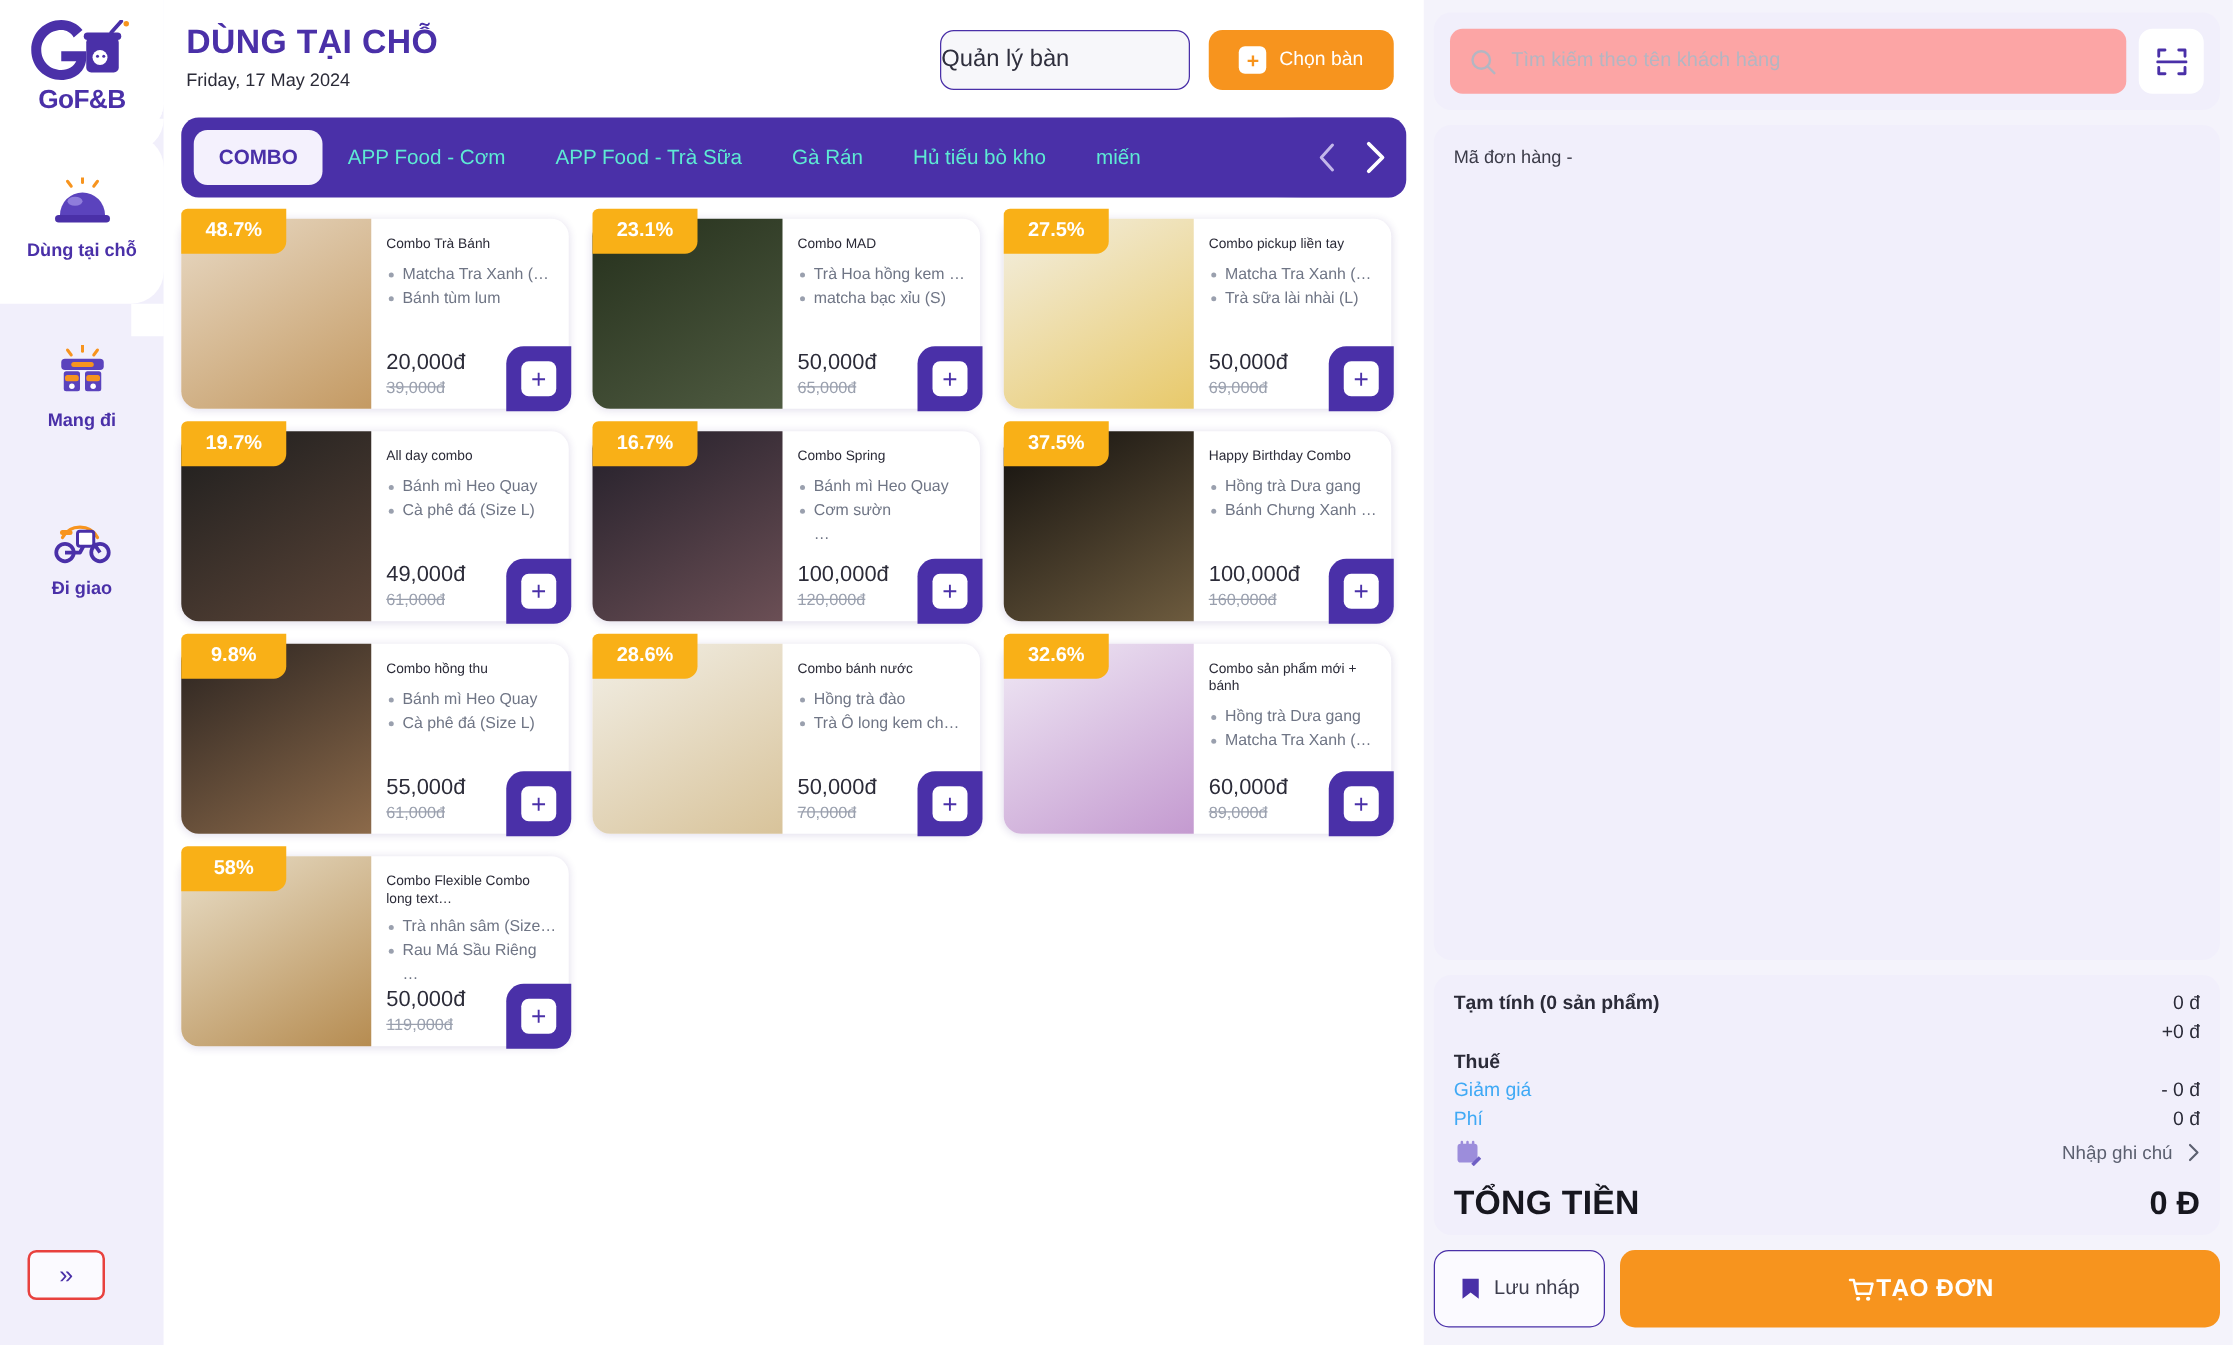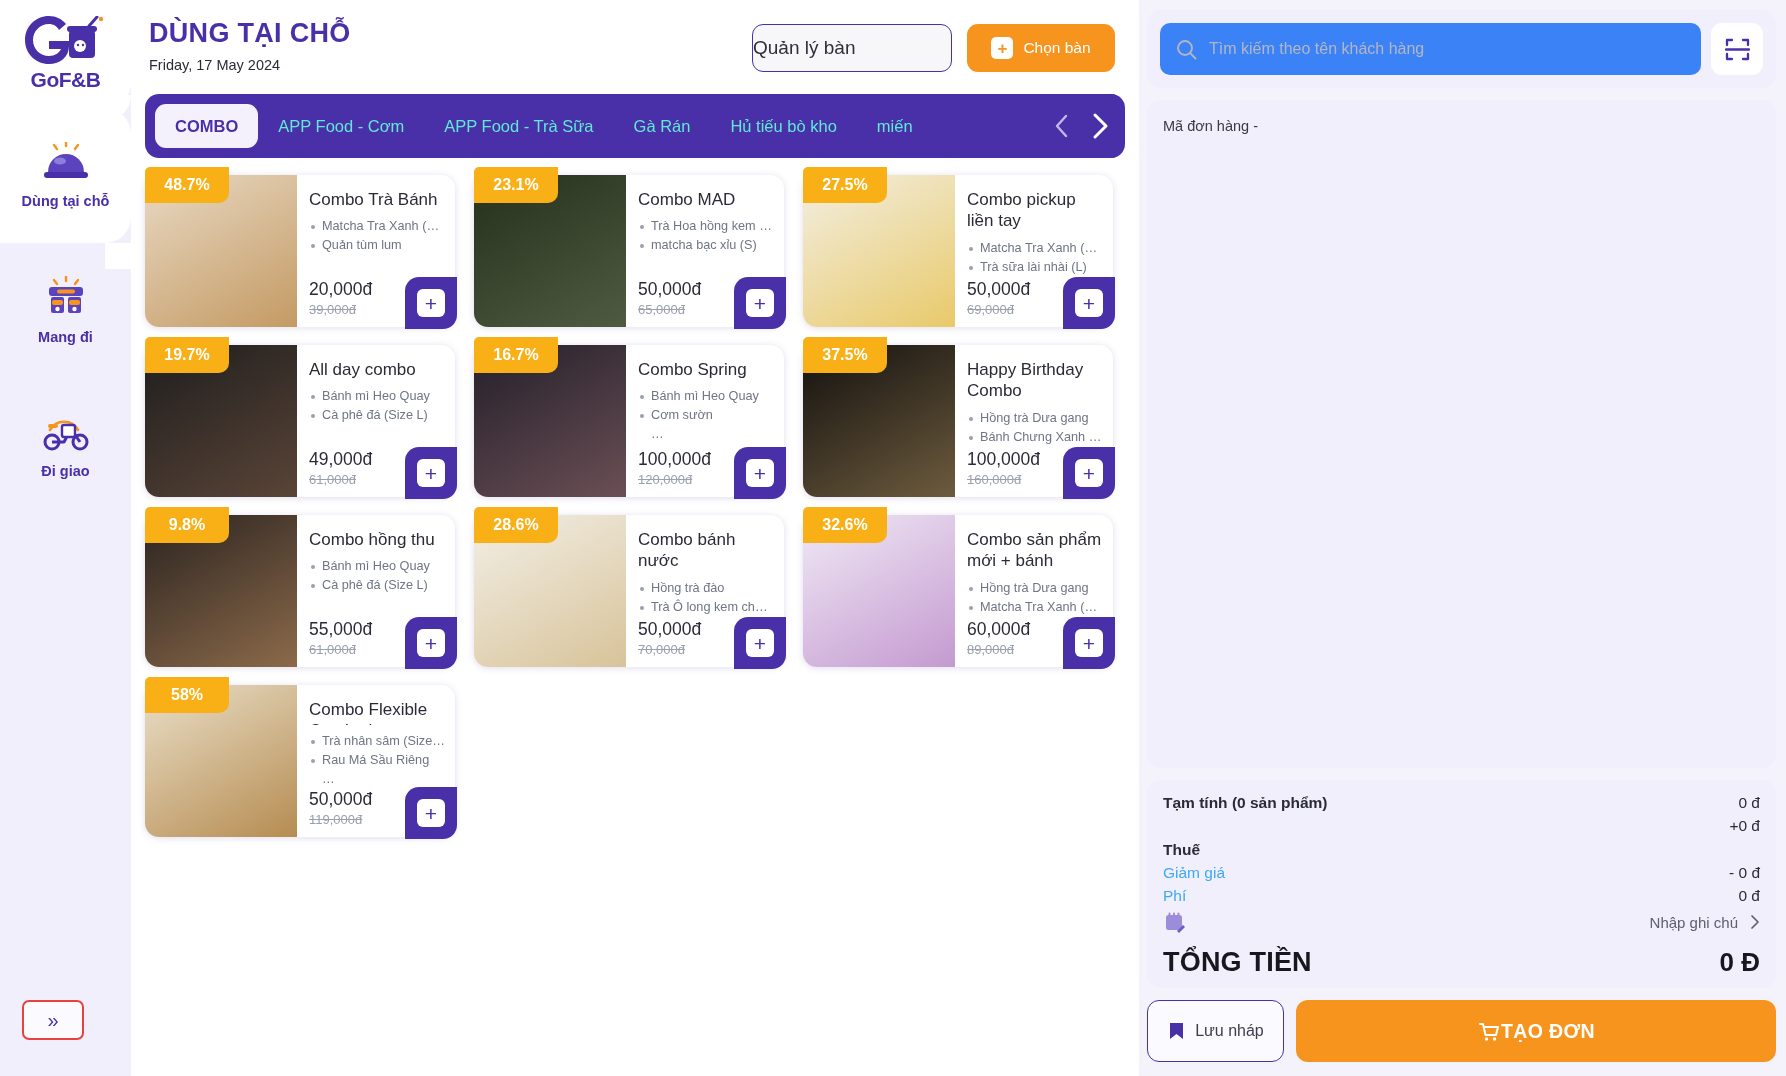--- a/index.html
+++ b/index.html
@@ -100,21 +100,21 @@
     background-size: cover; background-position: center; overflow: hidden; position: relative;
   }
   .badge {
     position: absolute; left: 0; top: -8px; z-index: 4;
     min-width: 84px; height: 36px; padding: 0 13px;
     background: #f9b017; color: #fff; font-size: 16px; font-weight: 700;
     display: flex; align-items: center; justify-content: center;
     border-radius: 5px 0 10px 0;
   }
   .card-body { flex: 1; padding: 14px 10px 10px 12px; display: flex; flex-direction: column; position: relative; min-width:0;}
-  .p-name { font-size: 17px; color: #2b2b38; line-height: 1.25; max-height: 44px; overflow: hidden; }
+  .p-name { font-size: 11px; color: #2b2b38; line-height: 1.25; max-height: 44px; overflow: hidden; }
   .p-opts { margin-top: 7px; list-style: none; }
   .p-opts li { font-size: 12.7px; color: #6f7585; line-height: 1.5; position: relative; padding-left: 13px;
     white-space: nowrap; overflow: hidden; text-overflow: ellipsis; }
   .p-opts li::before { content: ""; position: absolute; left: 2px; top: 8px; width: 4px; height: 4px;
     border-radius: 50%; background: #9aa0ae; }
   .p-opts li.dots::before { display: none; }
   .price-wrap { margin-top: auto; }
   .p-price { font-size: 17.5px; color: #2b2b38; }
   .p-old { font-size: 13px; color: #9aa0ae; text-decoration: line-through; margin-top: 2px; }
   .add-btn {
@@ -122,21 +122,21 @@
     background: #4a30a8; border-radius: 14px 0 14px 0;
     display: flex; align-items: center; justify-content: center; cursor: pointer;
   }
   .add-btn .pl { width: 28px; height: 28px; border-radius: 6px; background: #fff; color: #4a30a8;
     font-size: 21px; font-weight: 500; display: flex; align-items: center; justify-content: center; line-height: 1; }
 
   
   .right { flex: 1; height: 1076px; padding: 10px 10px 10px 8px; display: flex; flex-direction: column; gap: 12px; }
   .search-card { background: #f1effb; border-radius: 14px; padding: 13px 13px; display: flex; align-items: center; gap: 10px; }
   .search-box {
-    flex: 1; height: 52px; background: #3b82f6; border-radius: 10px; display: flex; align-items: center;
+    flex: 1; height: 52px; background: #fca5a5; border-radius: 10px; display: flex; align-items: center;
     gap: 12px; padding: 0 16px;
   }
   .search-box input {
     border: none; outline: none; flex: 1; font-size: 16px; color: #2b2b38;
     font-family: "Liberation Sans", sans-serif; background: transparent;
   }
   .search-box input::placeholder { color: #b3b6c2; }
   .scan-btn { width: 52px; height: 52px; background: #fff; border-radius: 11px; display: flex;
     align-items: center; justify-content: center; cursor: pointer; }
 
@@ -289,21 +289,21 @@
     </div>
 
     <div class="grid" id="product-grid">
         <div class="card">
           <div class="card-img" style="background: linear-gradient(150deg, rgb(232, 217, 196) 0%, rgb(196, 154, 99) 100%);"></div>
           <div class="badge">48.7%</div>
           <div class="card-body">
             <div class="p-name">Combo Trà Bánh</div>
             <ul class="p-opts">
               <li>Matcha Tra Xanh (Size S)</li>
-              <li>Quản tùm lum</li>
+              <li>Bánh tùm lum</li>
             </ul>
             <div class="price-wrap">
               <div class="p-price">20,000đ</div>
               <div class="p-old">39,000đ</div>
             </div>
           </div>
           <div class="add-btn">
             <span class="pl">+</span>
           </div>
         </div>

